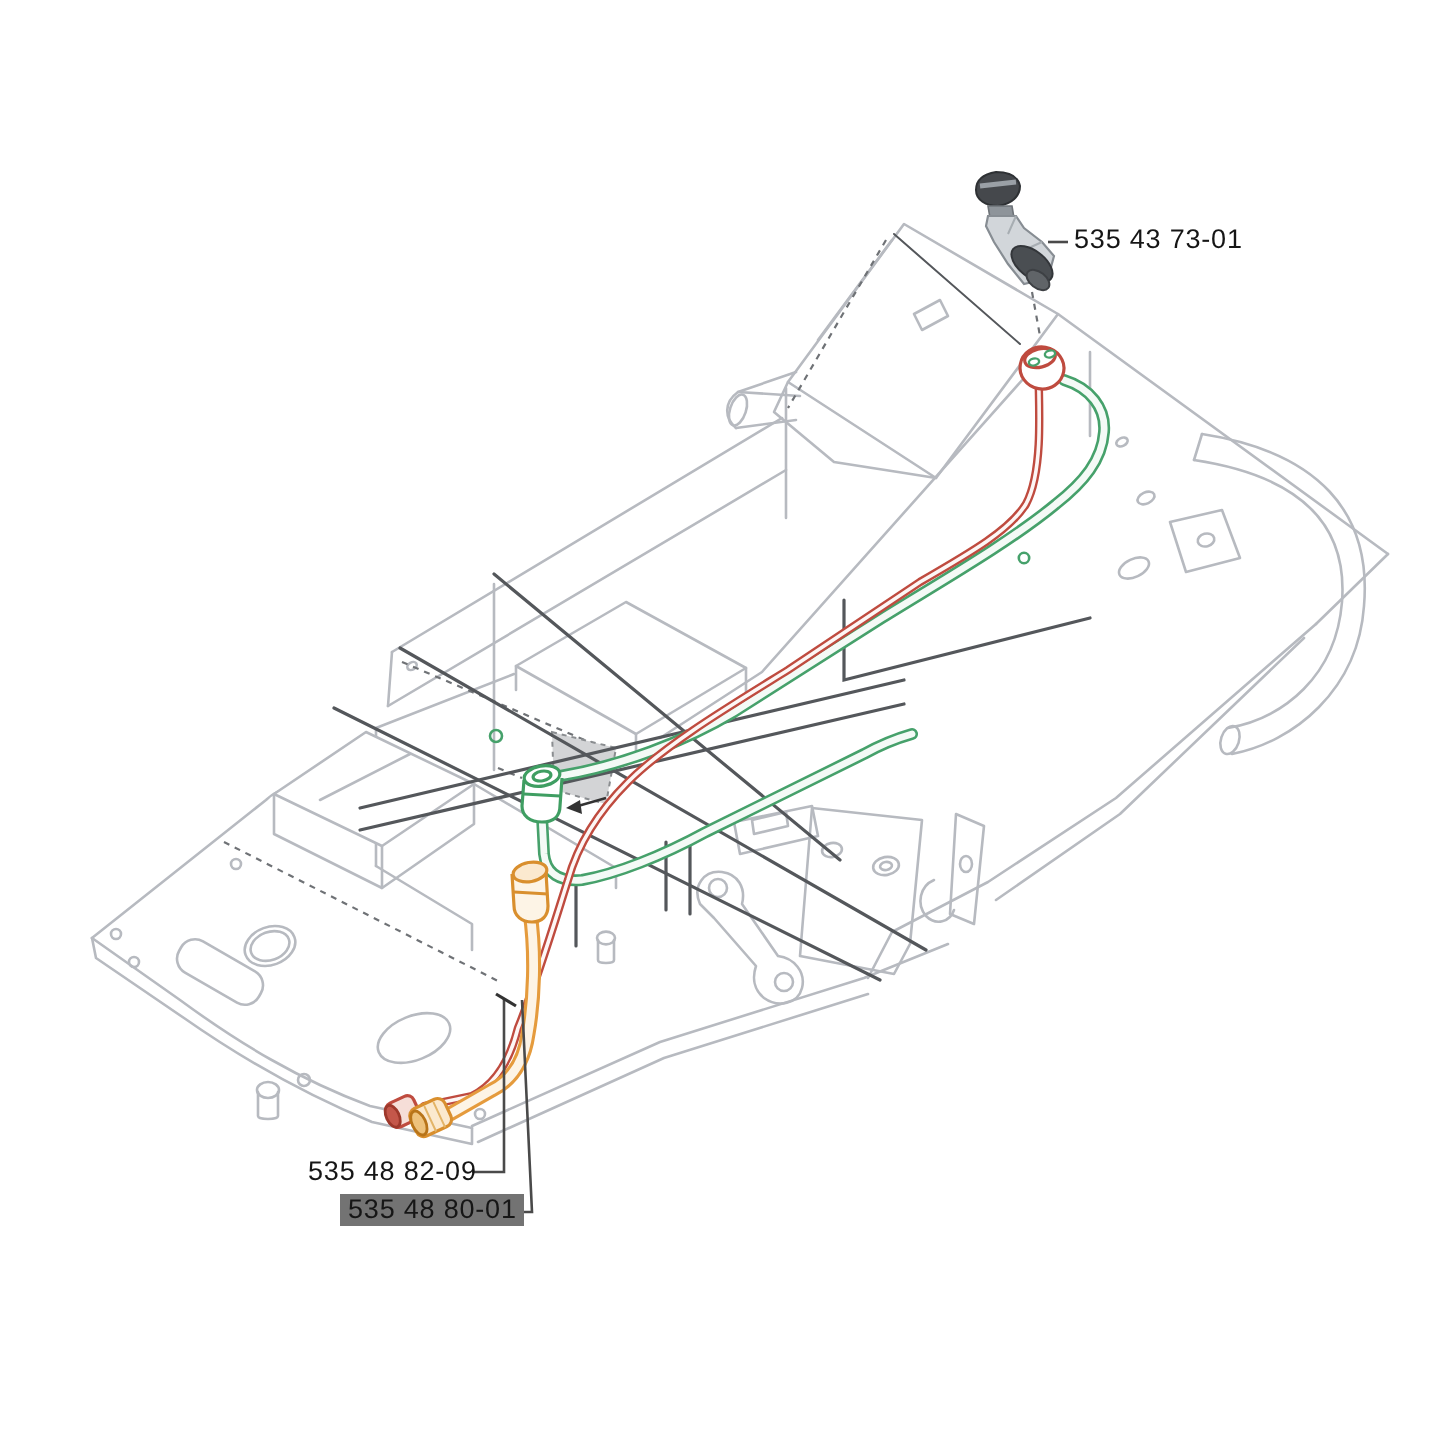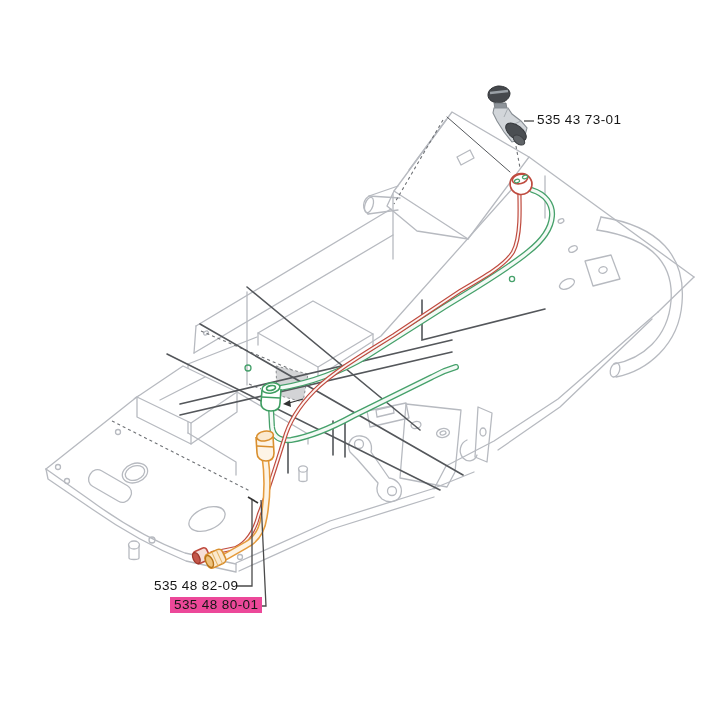--- a/index.html
+++ b/index.html
@@ -1,21 +1,21 @@
 <!DOCTYPE html>
 <html><head>
 <meta charset="utf-8">
 <style>
   html,body{margin:0;padding:0;background:#ffffff;}
   #stage{position:relative;width:720px;height:680px;background:#ffffff;overflow:hidden;
          font-family:"Liberation Sans",sans-serif;}
   #drawing{position:absolute;left:0;top:0;}
   .part-label{position:absolute;font-size:13.5px;line-height:16px;color:#161616;
               letter-spacing:.4px;white-space:nowrap;cursor:default;}
-  .part-label.highlighted{background:#ec4899;padding:0 4px;}
+  .part-label.highlighted{background:#737373;padding:0 4px;}
 </style>
 </head>
 <body>
 
 <div id="stage">
 
 <svg id="drawing" width="720" height="720" viewBox="0 0 720 720">
 
   <g stroke="#b7bac0" stroke-width="1.3" fill="none" stroke-linejoin="round" stroke-linecap="round">
 

